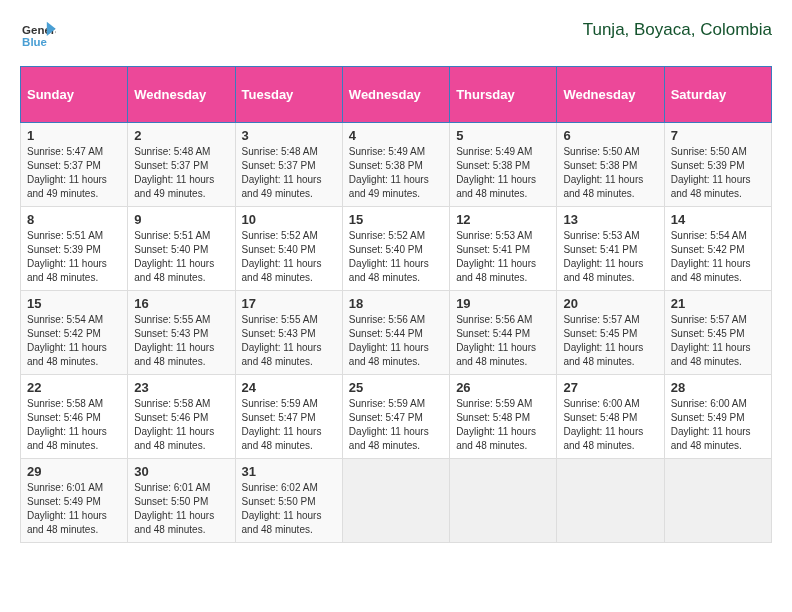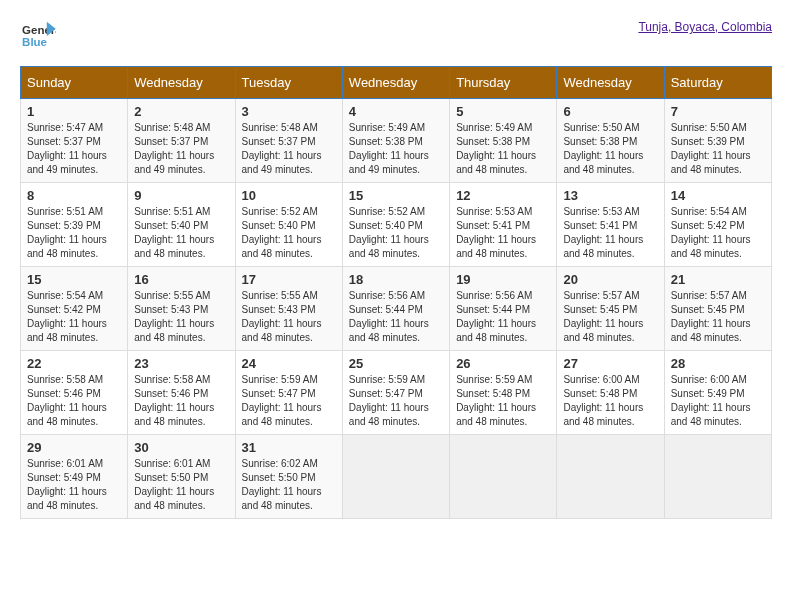--- a/index.html
+++ b/index.html
@@ -27,36 +27,35 @@
     }
     .title-block {
       text-align: right;
     }
     .month-title {
       font-size: 36px;
       font-weight: bold;
       color: #333;
     }
     .subtitle {
-      font-size: 12px;
-      color: #4c1d95;
-      text-decoration: underline;
+      font-size: 17px;
+      color: #14532d;
     }
     table {
       width: 100%;
       border-collapse: collapse;
       font-size: 11px;
     }
     thead tr th {
-      background-color: #a16207;
+      background-color: #ec4899;
       color: #fff;
       text-align: left;
-      padding: 8px 6px;
+      padding: 20px 6px;
       font-size: 13px;
-      font-weight: normal;
+      font-weight: bold;
       border: 1px solid #3a7bbf;
     }
     tbody tr td {
       vertical-align: top;
       padding: 5px 6px;
       border: 1px solid #ddd;
       width: 14.28%;
       height: 80px;
       background: #fff;
     }

